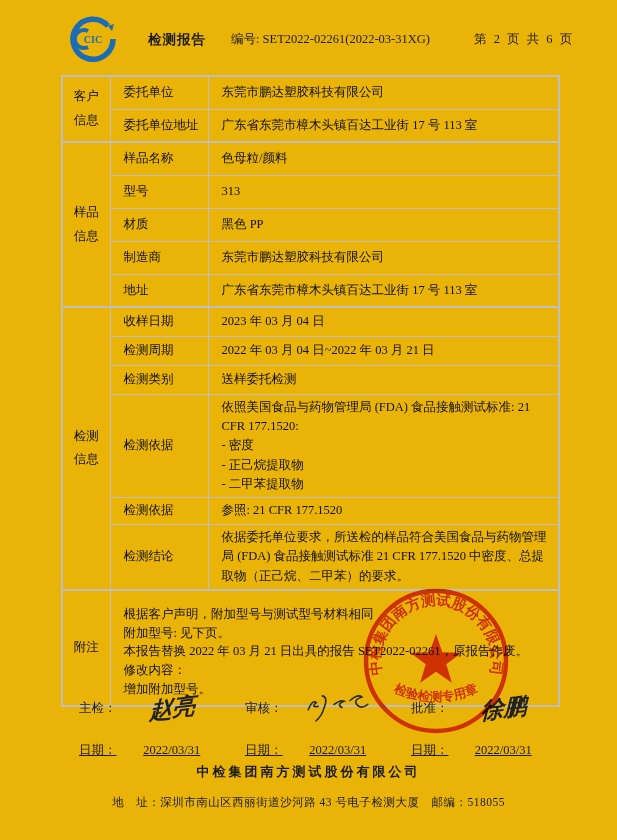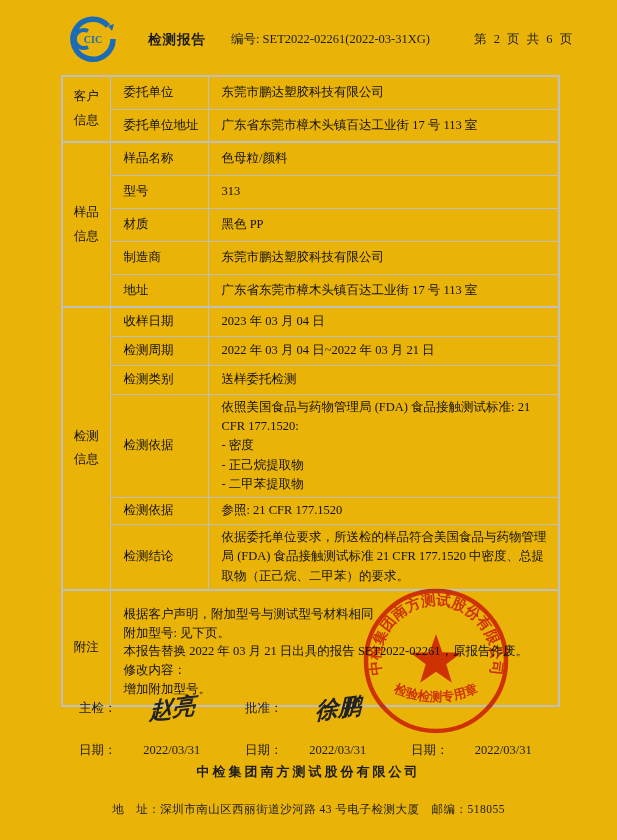--- a/index.html
+++ b/index.html
@@ -40,32 +40,32 @@
   .sig-row { display:grid; grid-template-columns:166px 166px 165px; }
   .sig-cell { display:flex; align-items:center; padding-left:18px; height:44px; }
   .sig-cell .lab { font-weight:normal; }
   .sig-name {
     flex:1; text-align:center;
     font-size:23px; font-style:italic; font-weight:bold;
     transform:rotate(-7deg) skewX(-8deg);
     color:#222;
   }
   .date-row { margin-top:8px; }
-  .date-cell { display:flex; align-items:center; padding-left:18px; height:24px; }
+  .date-cell { display:flex; align-items:center; padding-left:18px; height:24px;text-decoration:underline; }
   .date-val { flex:1; text-align:center; font-size:12.5px; }
   
   .stamp {
     position:absolute; left:358px; top:585px;
     mix-blend-mode:multiply; opacity:0.93; z-index:5;
     pointer-events:none;
   }
   
   .footer { position:absolute; left:0; top:763px; width:617px; text-align:center; }
   .footer-company { font-size:13px; font-weight:bold; letter-spacing:3px; }
-  .footer-line { font-size:11.5px; margin-top:21px; letter-spacing:0.5px; }
+  .footer-line { font-size:11.5px; margin-top:14px; letter-spacing:0.5px; }
   .footer-link {
     color:#0000dd; text-decoration:underline; cursor:pointer;
     font-family:"Liberation Mono","DejaVu Sans Mono",monospace; font-size:11px;
   }
 </style>
 </head>
 <body>
 
 <div class="page">
 
@@ -164,20 +164,28 @@
 增加附加型号。</td>
     </tr>
   </tbody>
     </table>
 
   <div class="sig-area">
     <div class="sig-row">
       <div class="sig-cell">
         <span class="lab">主检：</span>
         <span class="sig-name">赵亮</span>
+      </div>
+      <div class="sig-cell">
+        <span class="lab">审核：</span>
+        <span class="sig-name">
+          <svg width="72" height="34" viewBox="0 0 72 34">
+            <path d="M6 18 q4 -10 8 -6 q-6 4 2 4 M20 6 q6 2 2 12 q-2 8 -8 12 M32 16 q6 -4 10 -2 q-8 2 -2 6 M48 14 q8 -6 12 -2 q-10 2 -4 8 q4 4 10 0" fill="none" stroke="#2a2a2a" stroke-width="1.6" stroke-linecap="round"></path>
+          </svg>
+        </span>
       </div>
       <div class="sig-cell">
         <span class="lab">批准：</span>
         <span class="sig-name">徐鹏</span>
       </div>
     </div>
     <div class="sig-row date-row">
       <div class="date-cell">
         <span class="lab">日期：</span>
         <span class="date-val">2022/03/31</span>

